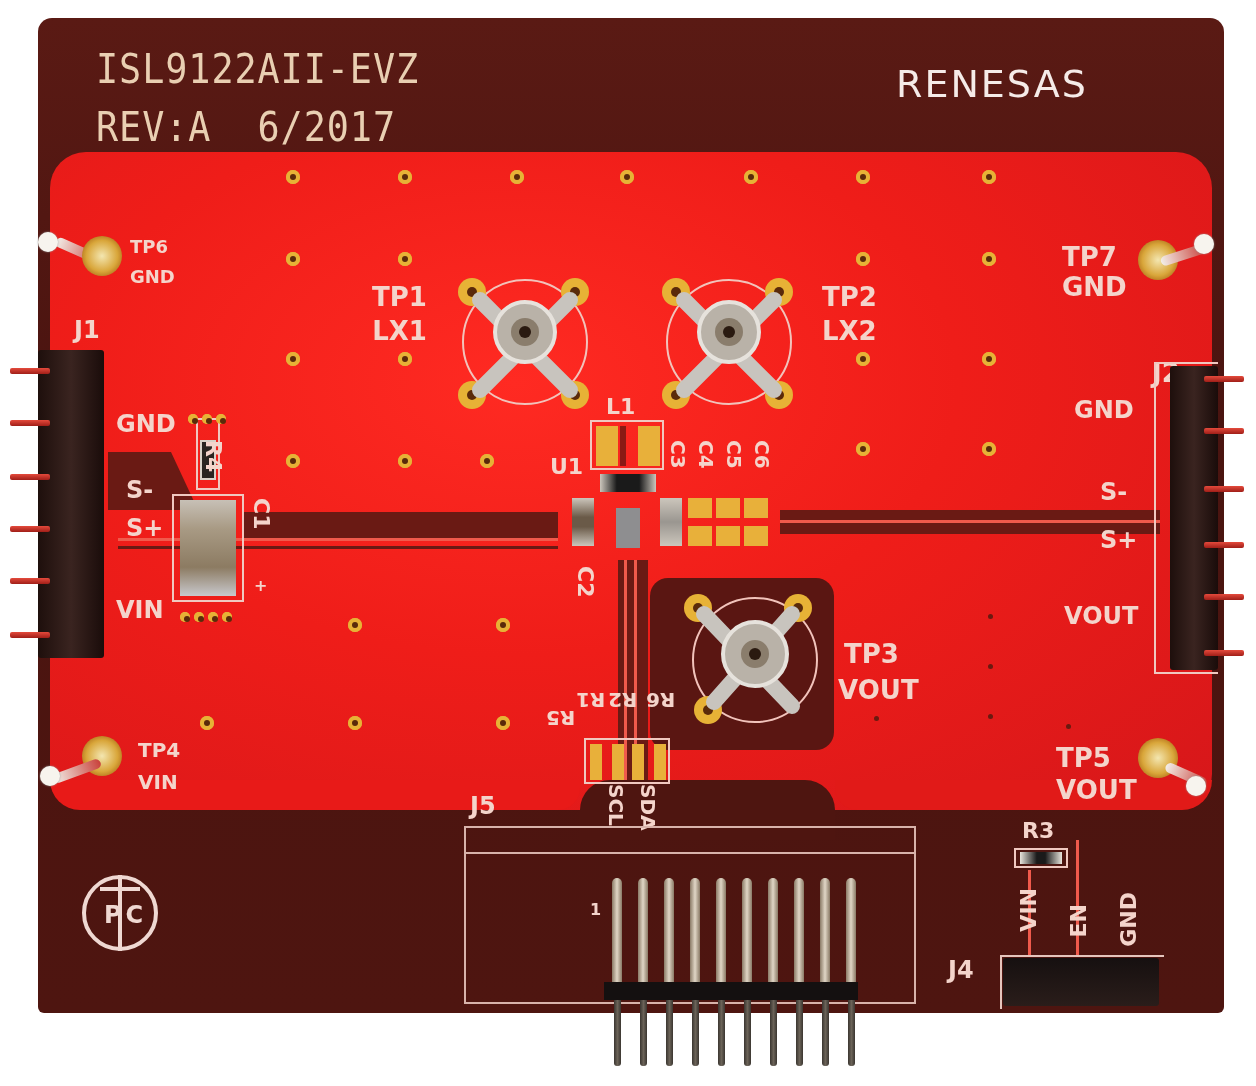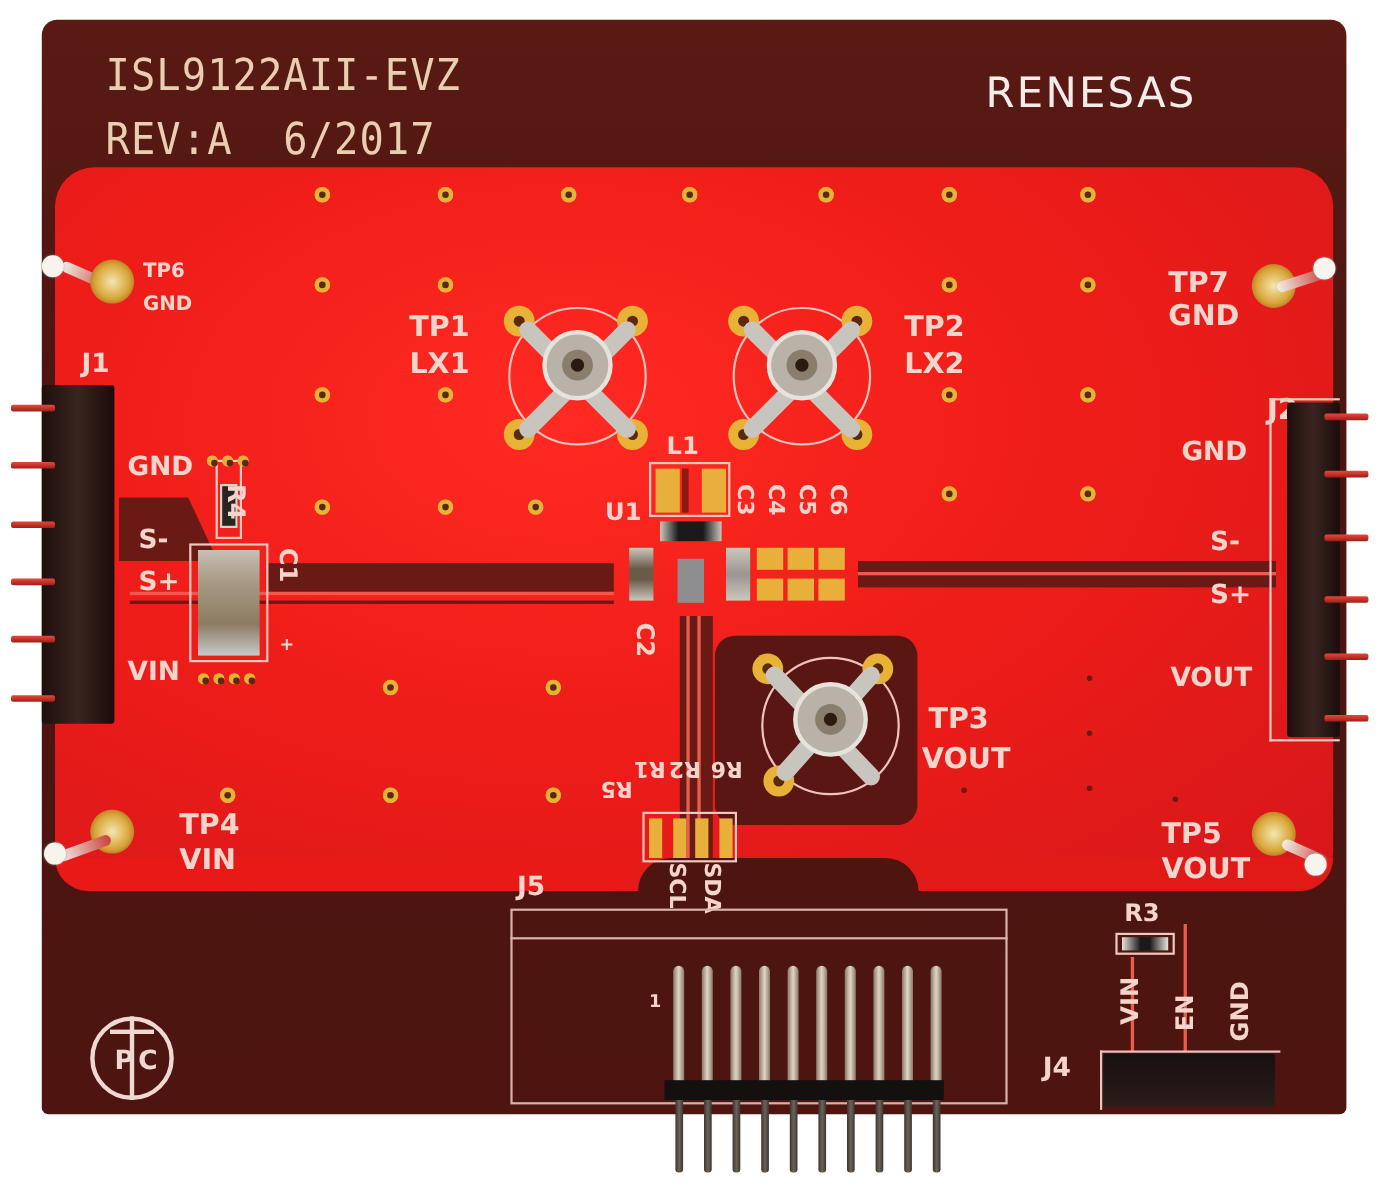--- a/index.html
+++ b/index.html
@@ -46,21 +46,21 @@
   .j5-outline { position:absolute; left:464px; top:826px; width:452px; height:178px; border:2px solid #d8b3ab; }
   .j5-divider { position:absolute; left:464px; top:852px; width:452px; height:2px; background:#d8b3ab; }
   .j5-base { position:absolute; left:604px; top:982px; width:254px; height:18px; background:#141010; }
   .j5-pin-up { position:absolute; width:10px; background:linear-gradient(90deg,#8a7a66,#e0d6c6,#8a7a66); border-radius:5px 5px 0 0; }
   .j5-pin-down { position:absolute; width:7px; background:linear-gradient(90deg,#3a3530,#6b6358,#3a3530); border-radius:0 0 3px 3px; }
 
   .j4-body { position:absolute; left:1003px; top:958px; width:156px; height:48px; background:linear-gradient(180deg,#161010,#2a1d1a); border-radius:3px; }
   .j4-outline { position:absolute; left:1000px; top:955px; width:164px; height:2px; background:#e5c5bd; }
   .j4-outline-l { position:absolute; left:1000px; top:955px; width:2px; height:54px; background:#e5c5bd; }
 
-  .pc-logo { position:absolute; left:82px; top:924px; width:76px; height:76px; border:4px solid #efd8d2; border-radius:50%; }
+  .pc-logo { position:absolute; left:82px; top:875px; width:76px; height:76px; border:4px solid #efd8d2; border-radius:50%; }
 </style>
 </head>
 <body>
 
 <div class="board"></div>
 <div class="copper-pour"></div>
 <div class="pour-bottom-left"></div>
 <div class="pour-bottom-right"></div>
 <div class="notch-bottom"></div>
 
@@ -126,21 +126,21 @@
 <div class="tp-pin" style="left:1160px; top:250px; width:46px; transform:rotate(-18deg);"></div>
 <div class="tp-tip" style="left:1194px; top:234px;"></div>
 <div class="silk-sans" style="left:1062px; top:242px; font-size:26px; line-height:30px;">
   <div>TP7</div>
   <div>GND</div>
 </div>
 
 <div class="tp-post" style="left:82px; top:736px;"></div>
 <div class="tp-pin" style="left:52px; top:766px; width:50px; transform:rotate(-20deg);"></div>
 <div class="tp-tip" style="left:40px; top:766px;"></div>
-<div class="silk-sans" style="left:138px; top:734px; font-size:26px; line-height:32px;margin-left:25px;">
+<div class="silk-sans" style="left:138px; top:734px; font-size:20px; line-height:32px;">
   <div>TP4</div>
   <div>VIN</div>
 </div>
 
 <div class="tp-post" style="left:1138px; top:738px;"></div>
 <div class="tp-pin" style="left:1164px; top:770px; width:44px; transform:rotate(24deg);"></div>
 <div class="tp-tip" style="left:1186px; top:776px;"></div>
 <div class="silk-sans" style="left:1056px; top:742px; font-size:26px; line-height:32px;">
   <div>TP5</div>
   <div>VOUT</div>

